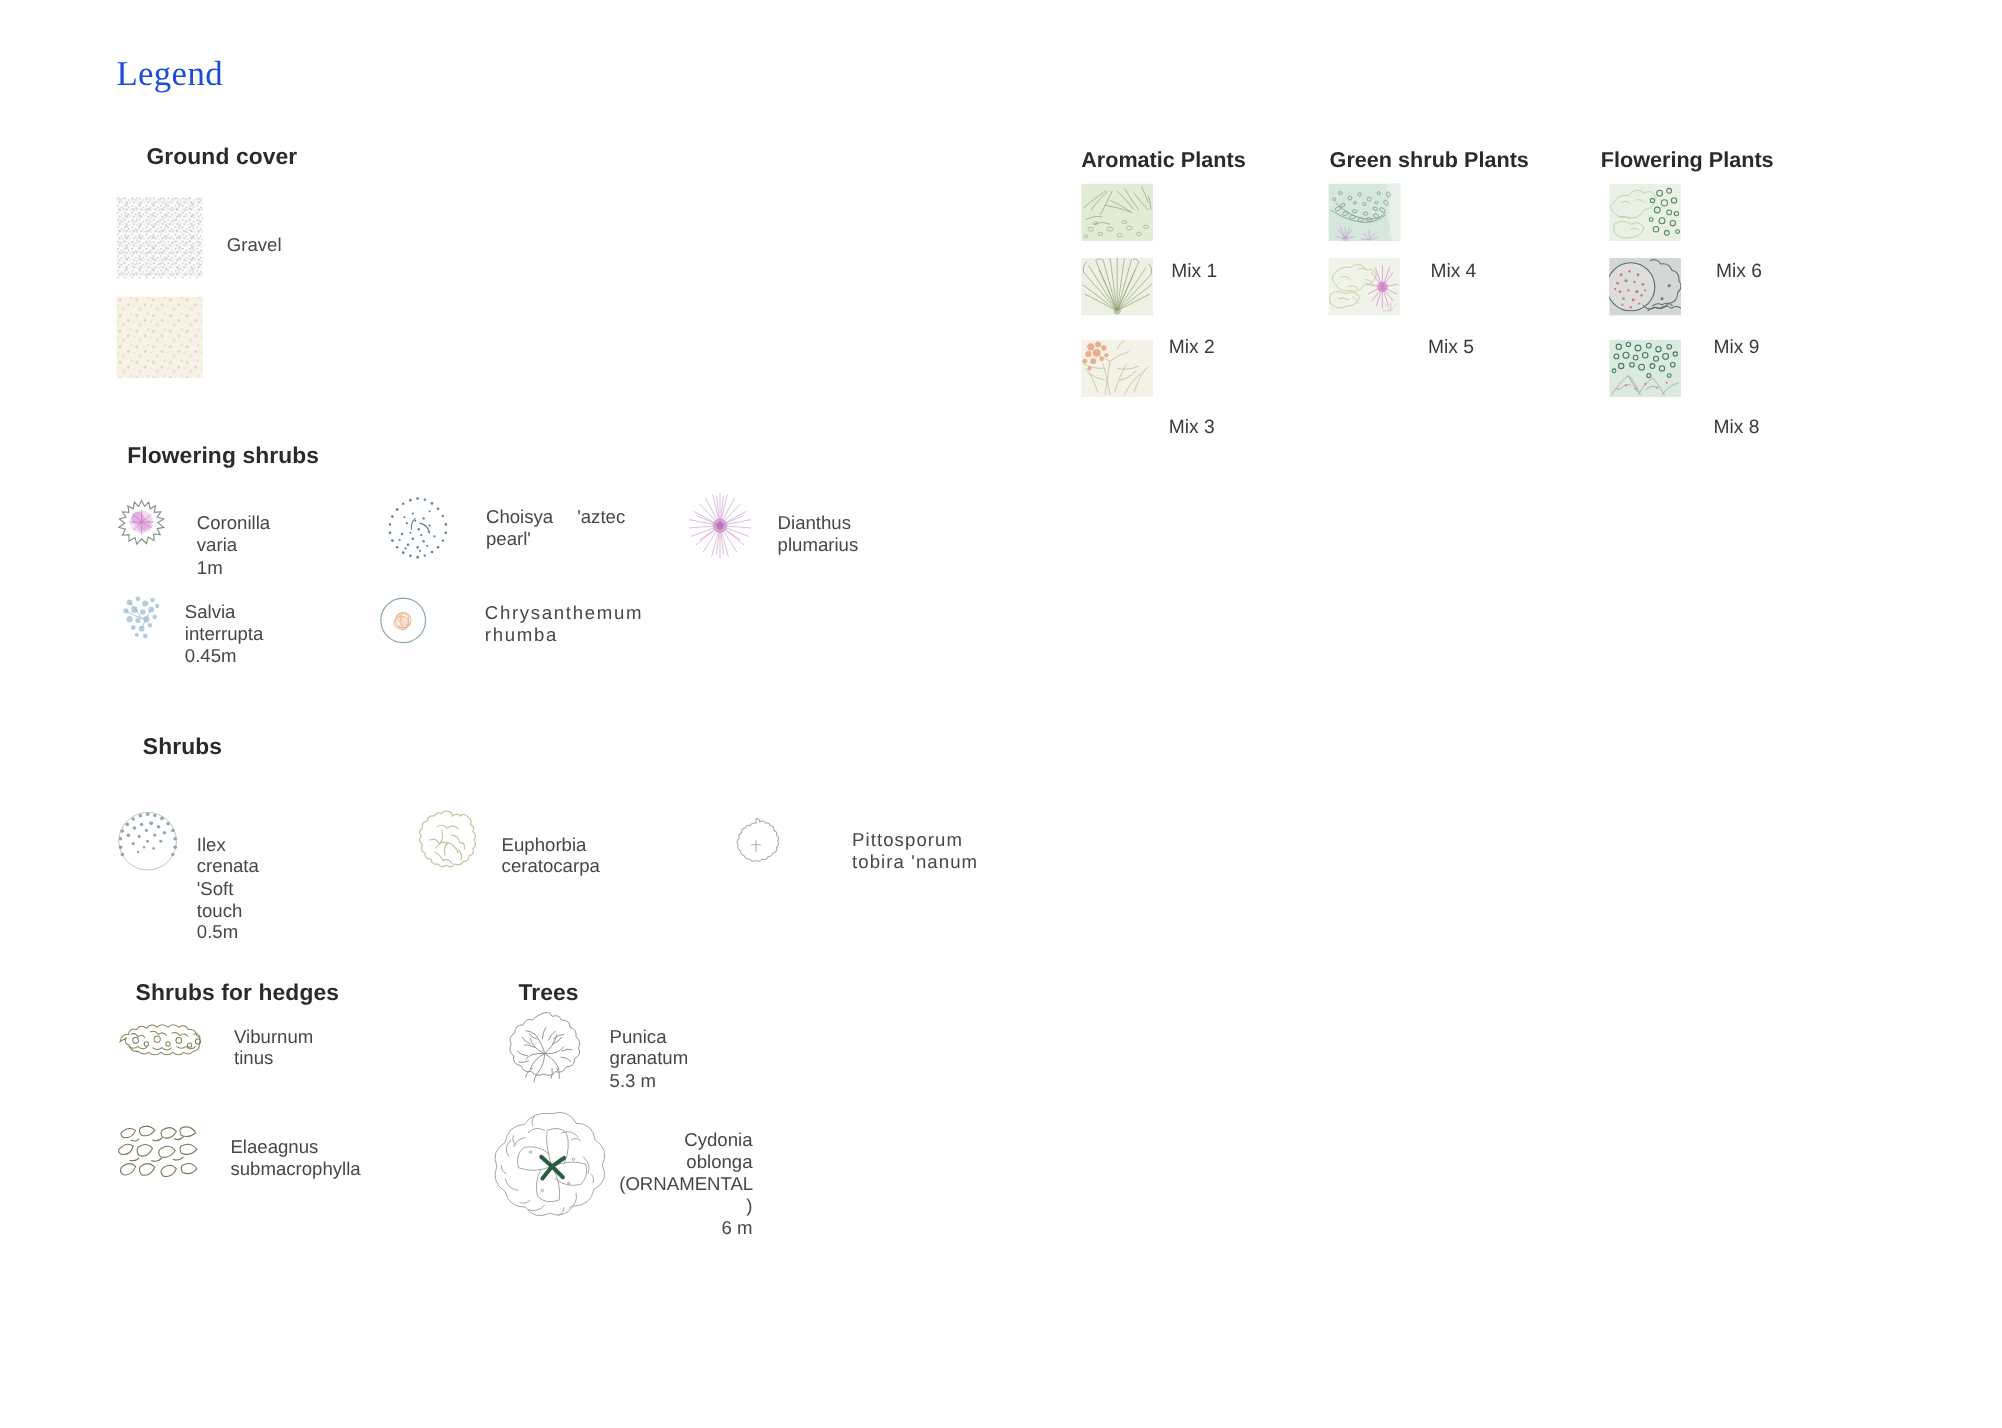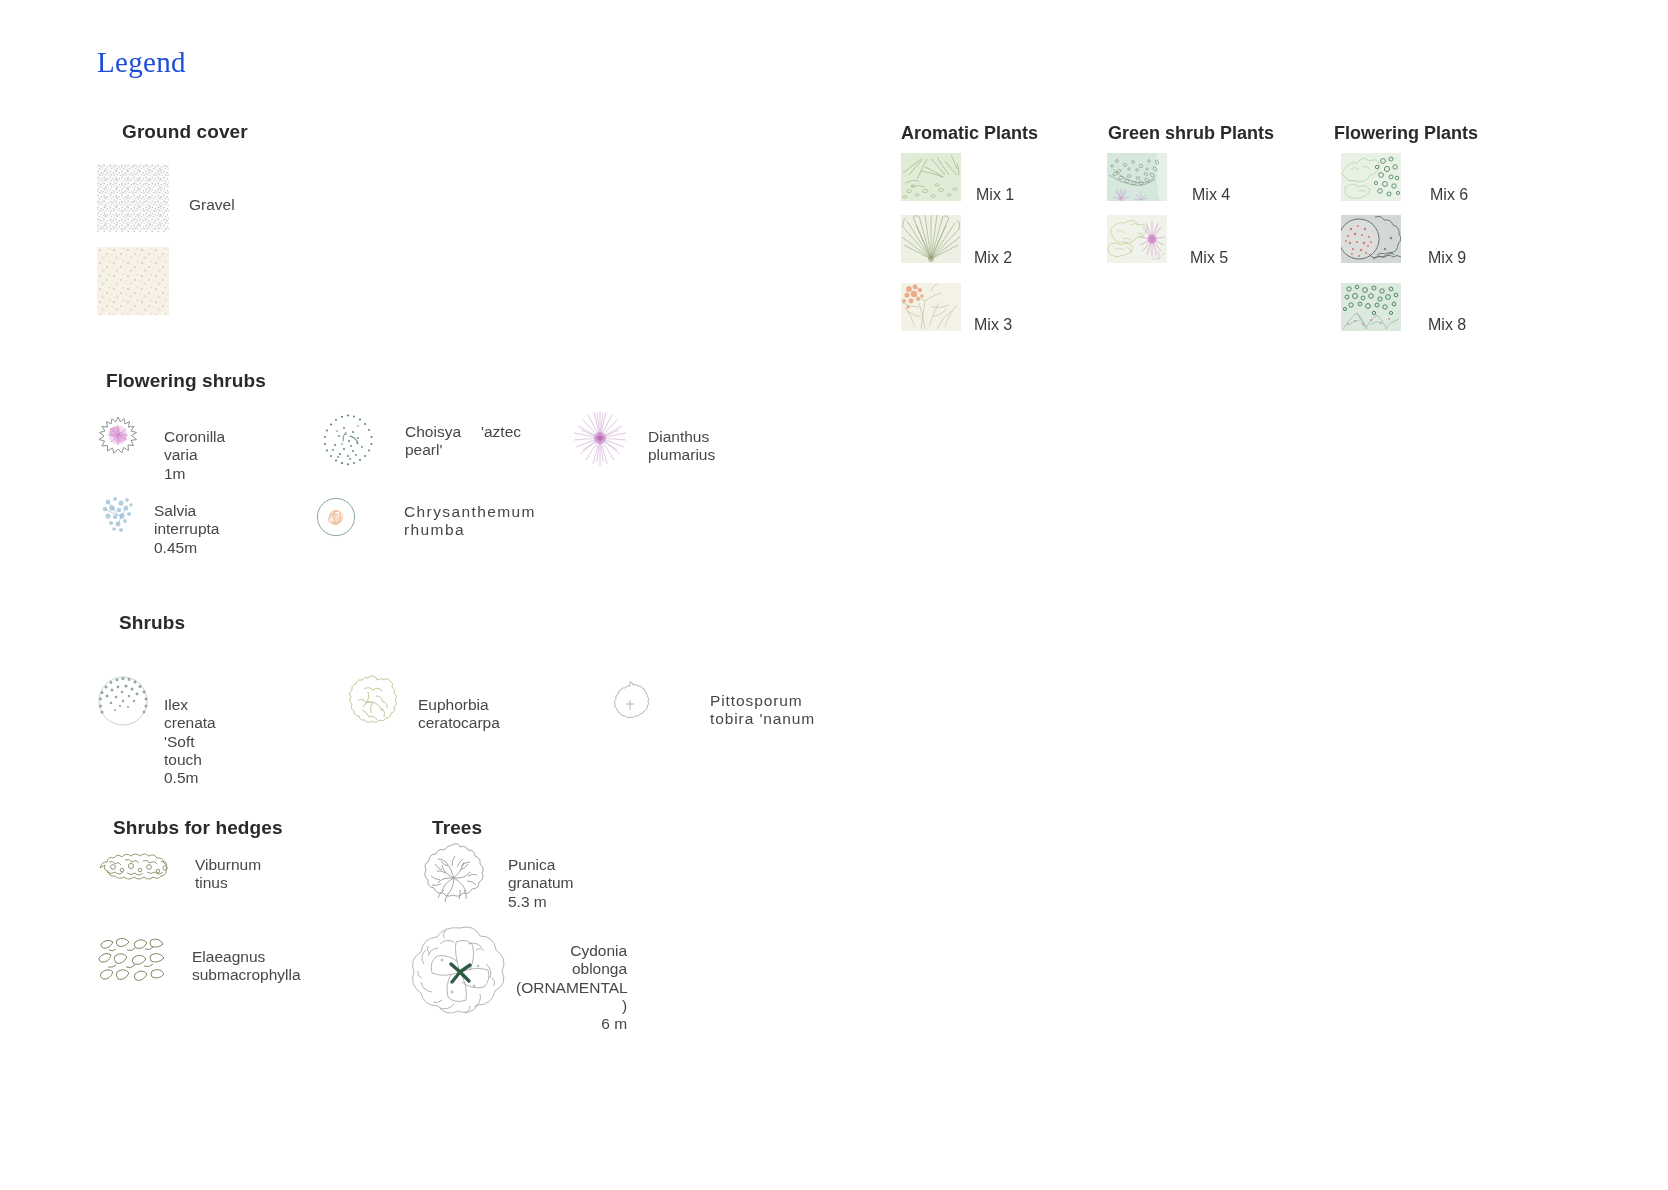--- a/index.html
+++ b/index.html
@@ -57,20 +57,21 @@
     text-align: justify;
     text-align-last: left;
   }
   .lbl.spaced { letter-spacing: 1.4px; }
   .lbl.spaced2 { letter-spacing: 0.9px; }
 
   .mix-lbl {
     position: absolute;
     font-size: 16px;
     color: #3a3a3a;
+    margin-top: 32px;
   }
 
   .swatch { position: absolute; }
 </style>
 </head>
 <body>
 
 <div class="legend-title">Legend</div>
 
 <div class="sec-head" style="left:97px; top:121px;margin-left:25px;">Ground cover</div>

